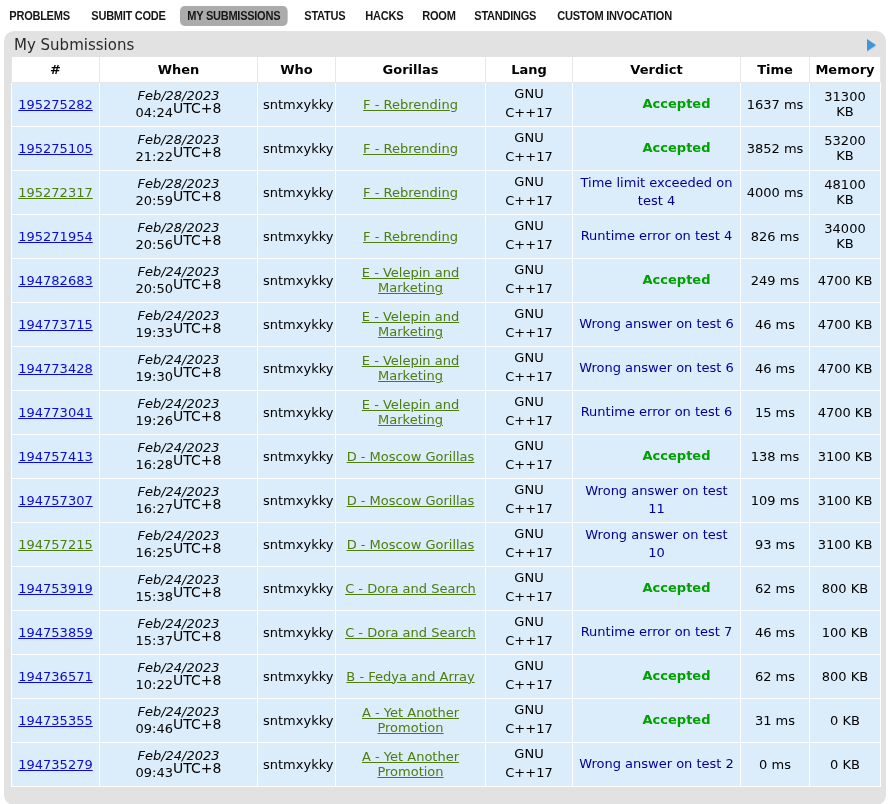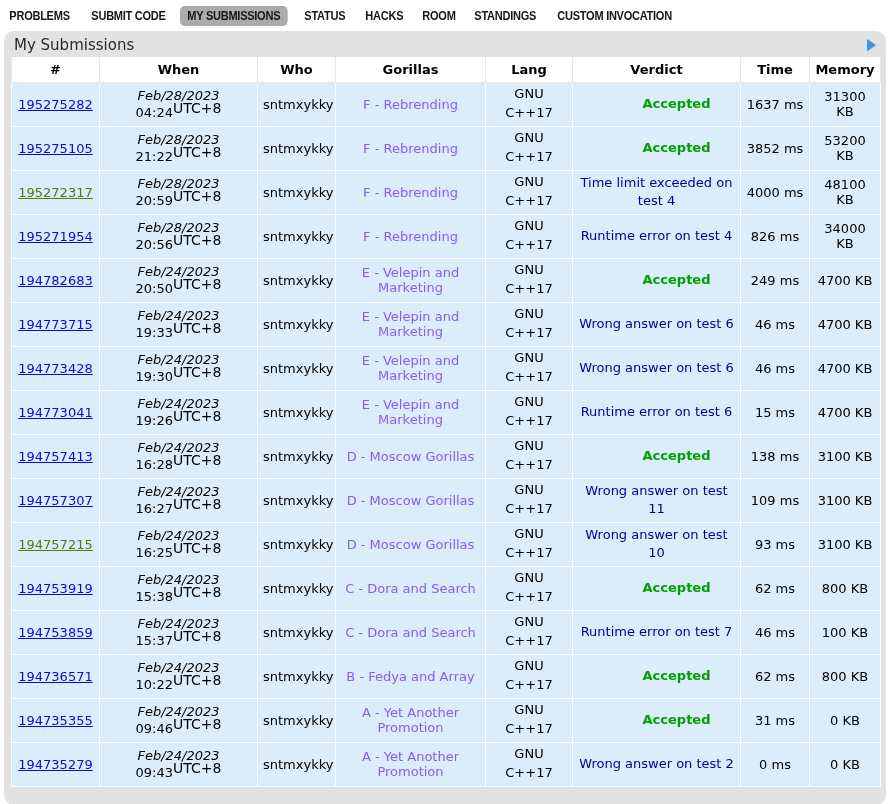--- a/index.html
+++ b/index.html
@@ -60,21 +60,21 @@
     height:44px; padding:2px 5px;
     border:1px solid #ffffff;
     color:#000;
   }
   .id-link { color:#0b0bd6; text-decoration:underline; cursor:pointer;text-align:center; }
   .id-link.visited { color:#4d7c0f; }
   .when-date { line-height:1.3;font-style:italic; }
   .when-time { line-height:1.1; }
   .when-tz { font-size:14px; position:relative; top:-4px; }
   .who-cell { color:#848484; }
-  .problem-link { color:#8b5cf6; cursor:pointer; display:inline-block; }
+  .problem-link { color:#4d7c0f; text-decoration:underline; cursor:pointer; display:inline-block; }
   .lang-wrap { display:inline-block; max-width:48px; line-height:1.45; }
   .verdict { line-height:1.35; cursor:pointer; }
   .verdict.v-ac { color:#00a000; font-weight:700;margin-left:40px; }
   .verdict.v-rj { color:#000099; }
 </style>
 </head>
 <body>
 
 <div class="contest-nav" id="contest-nav">
   <div class="nav-item">PROBLEMS</div>

